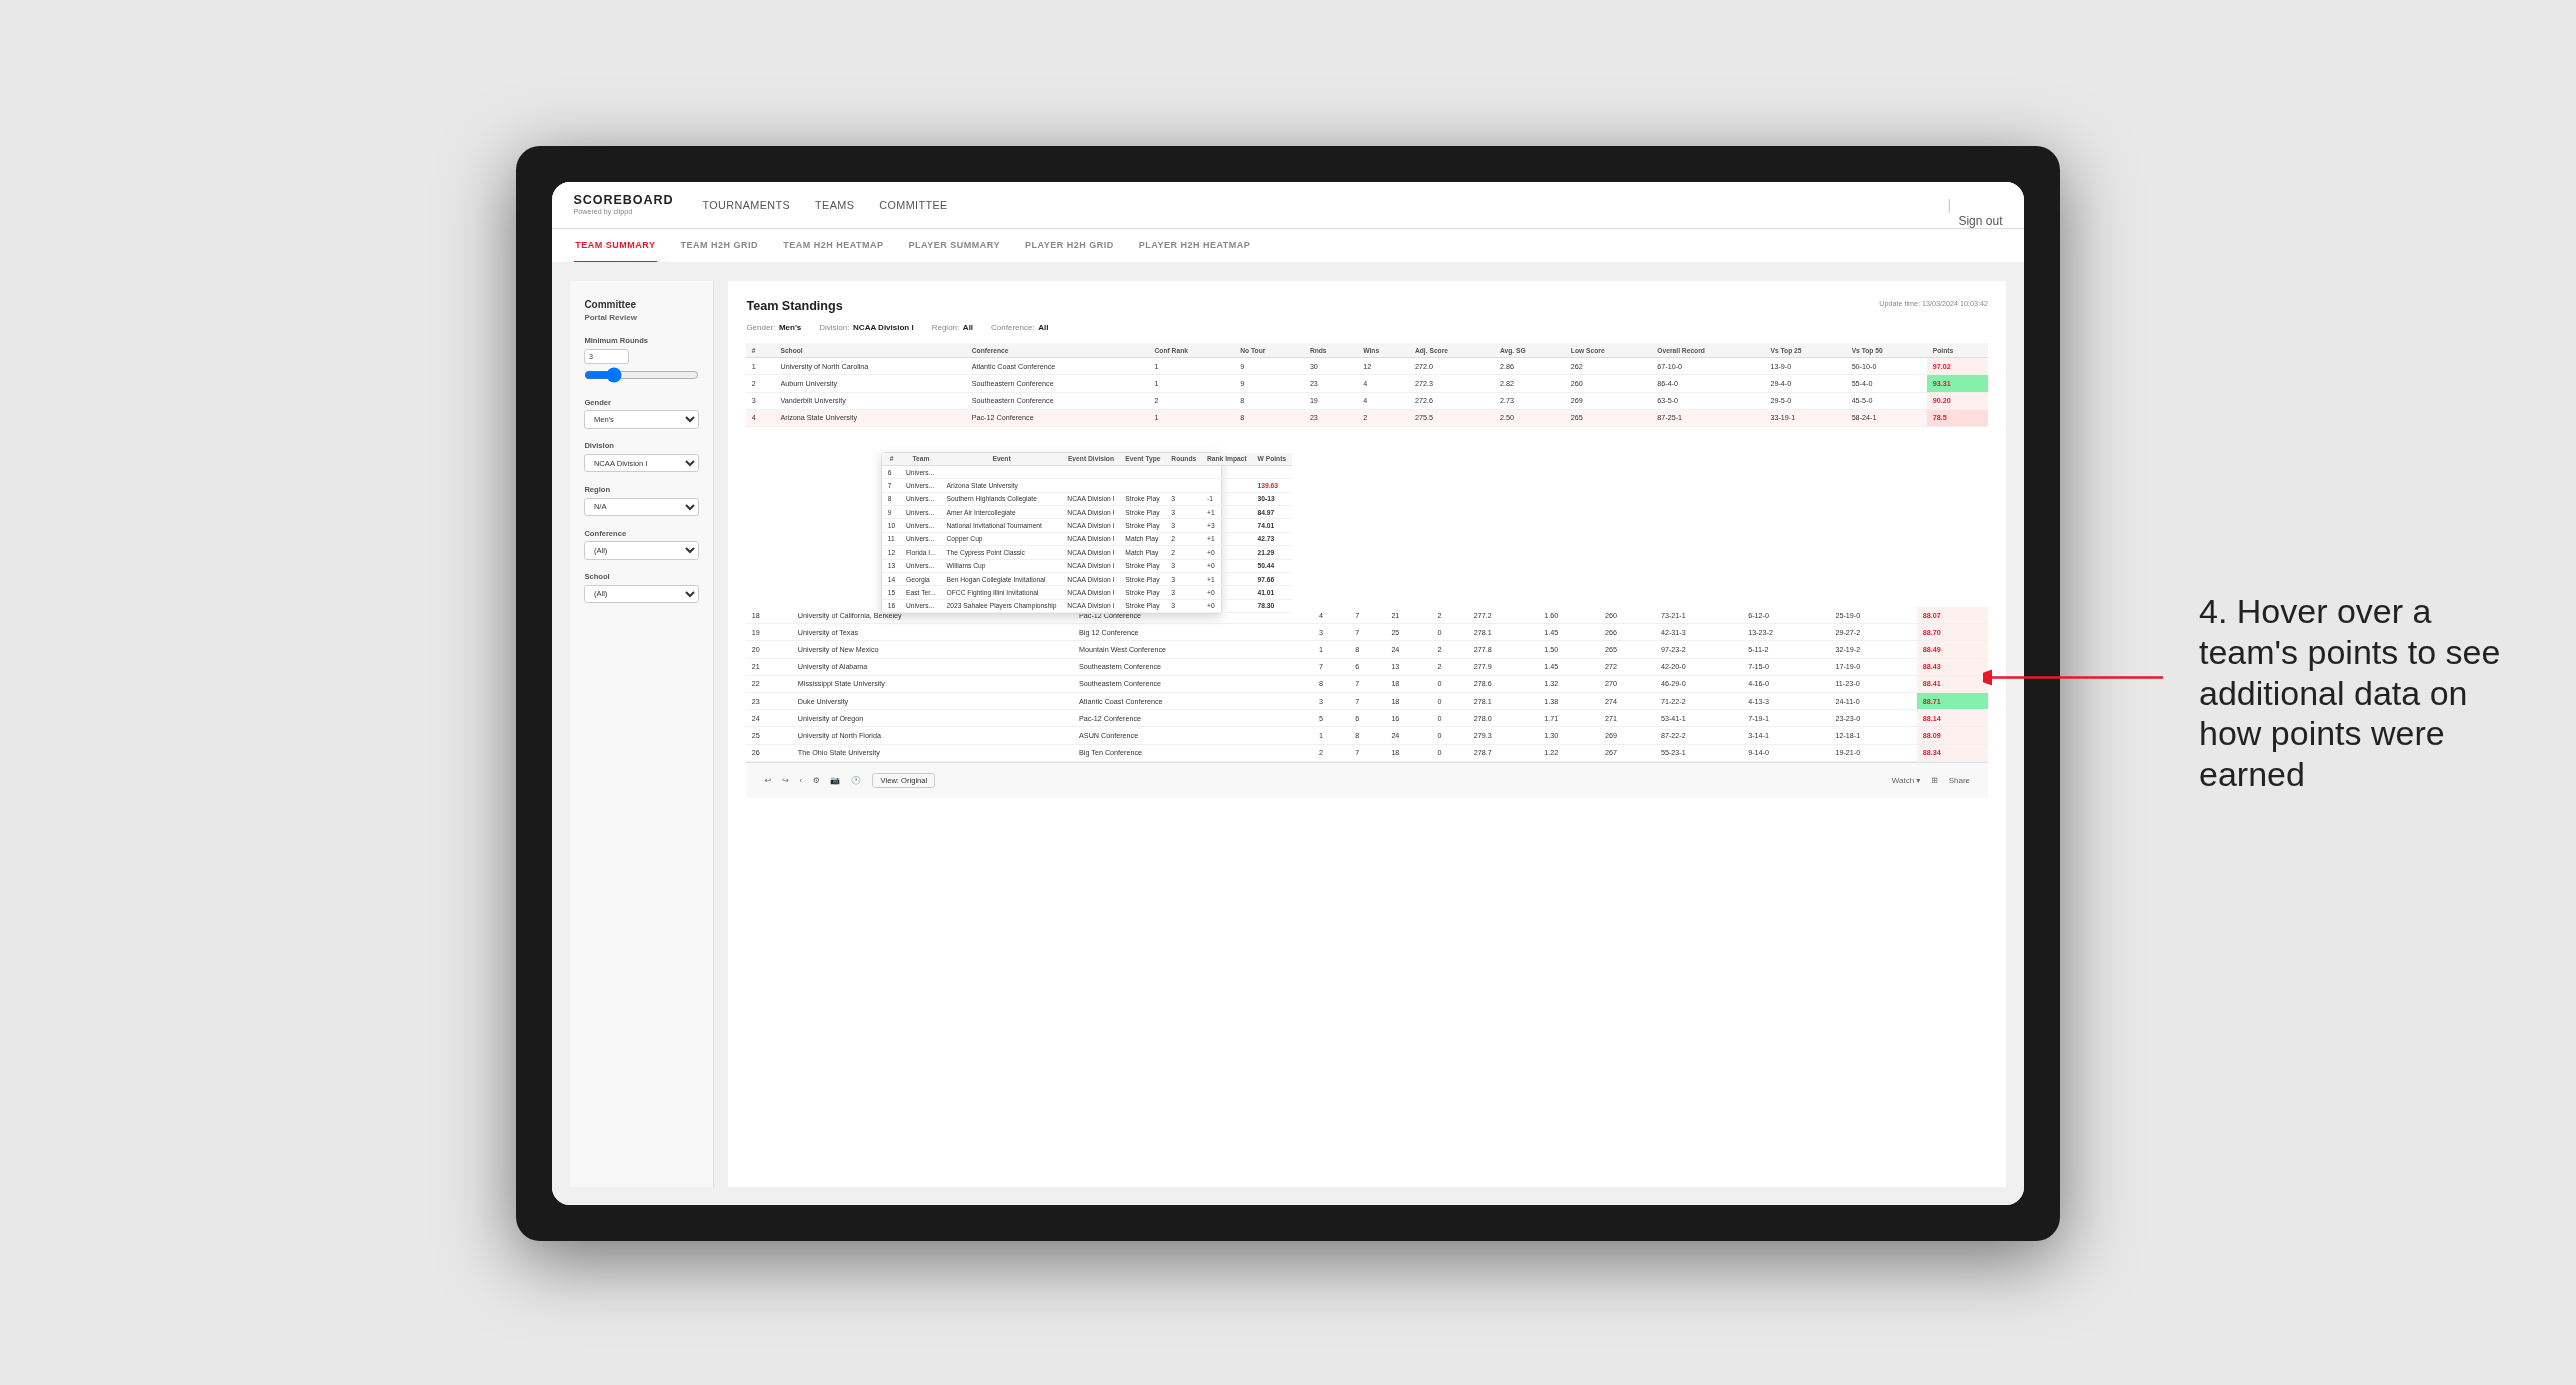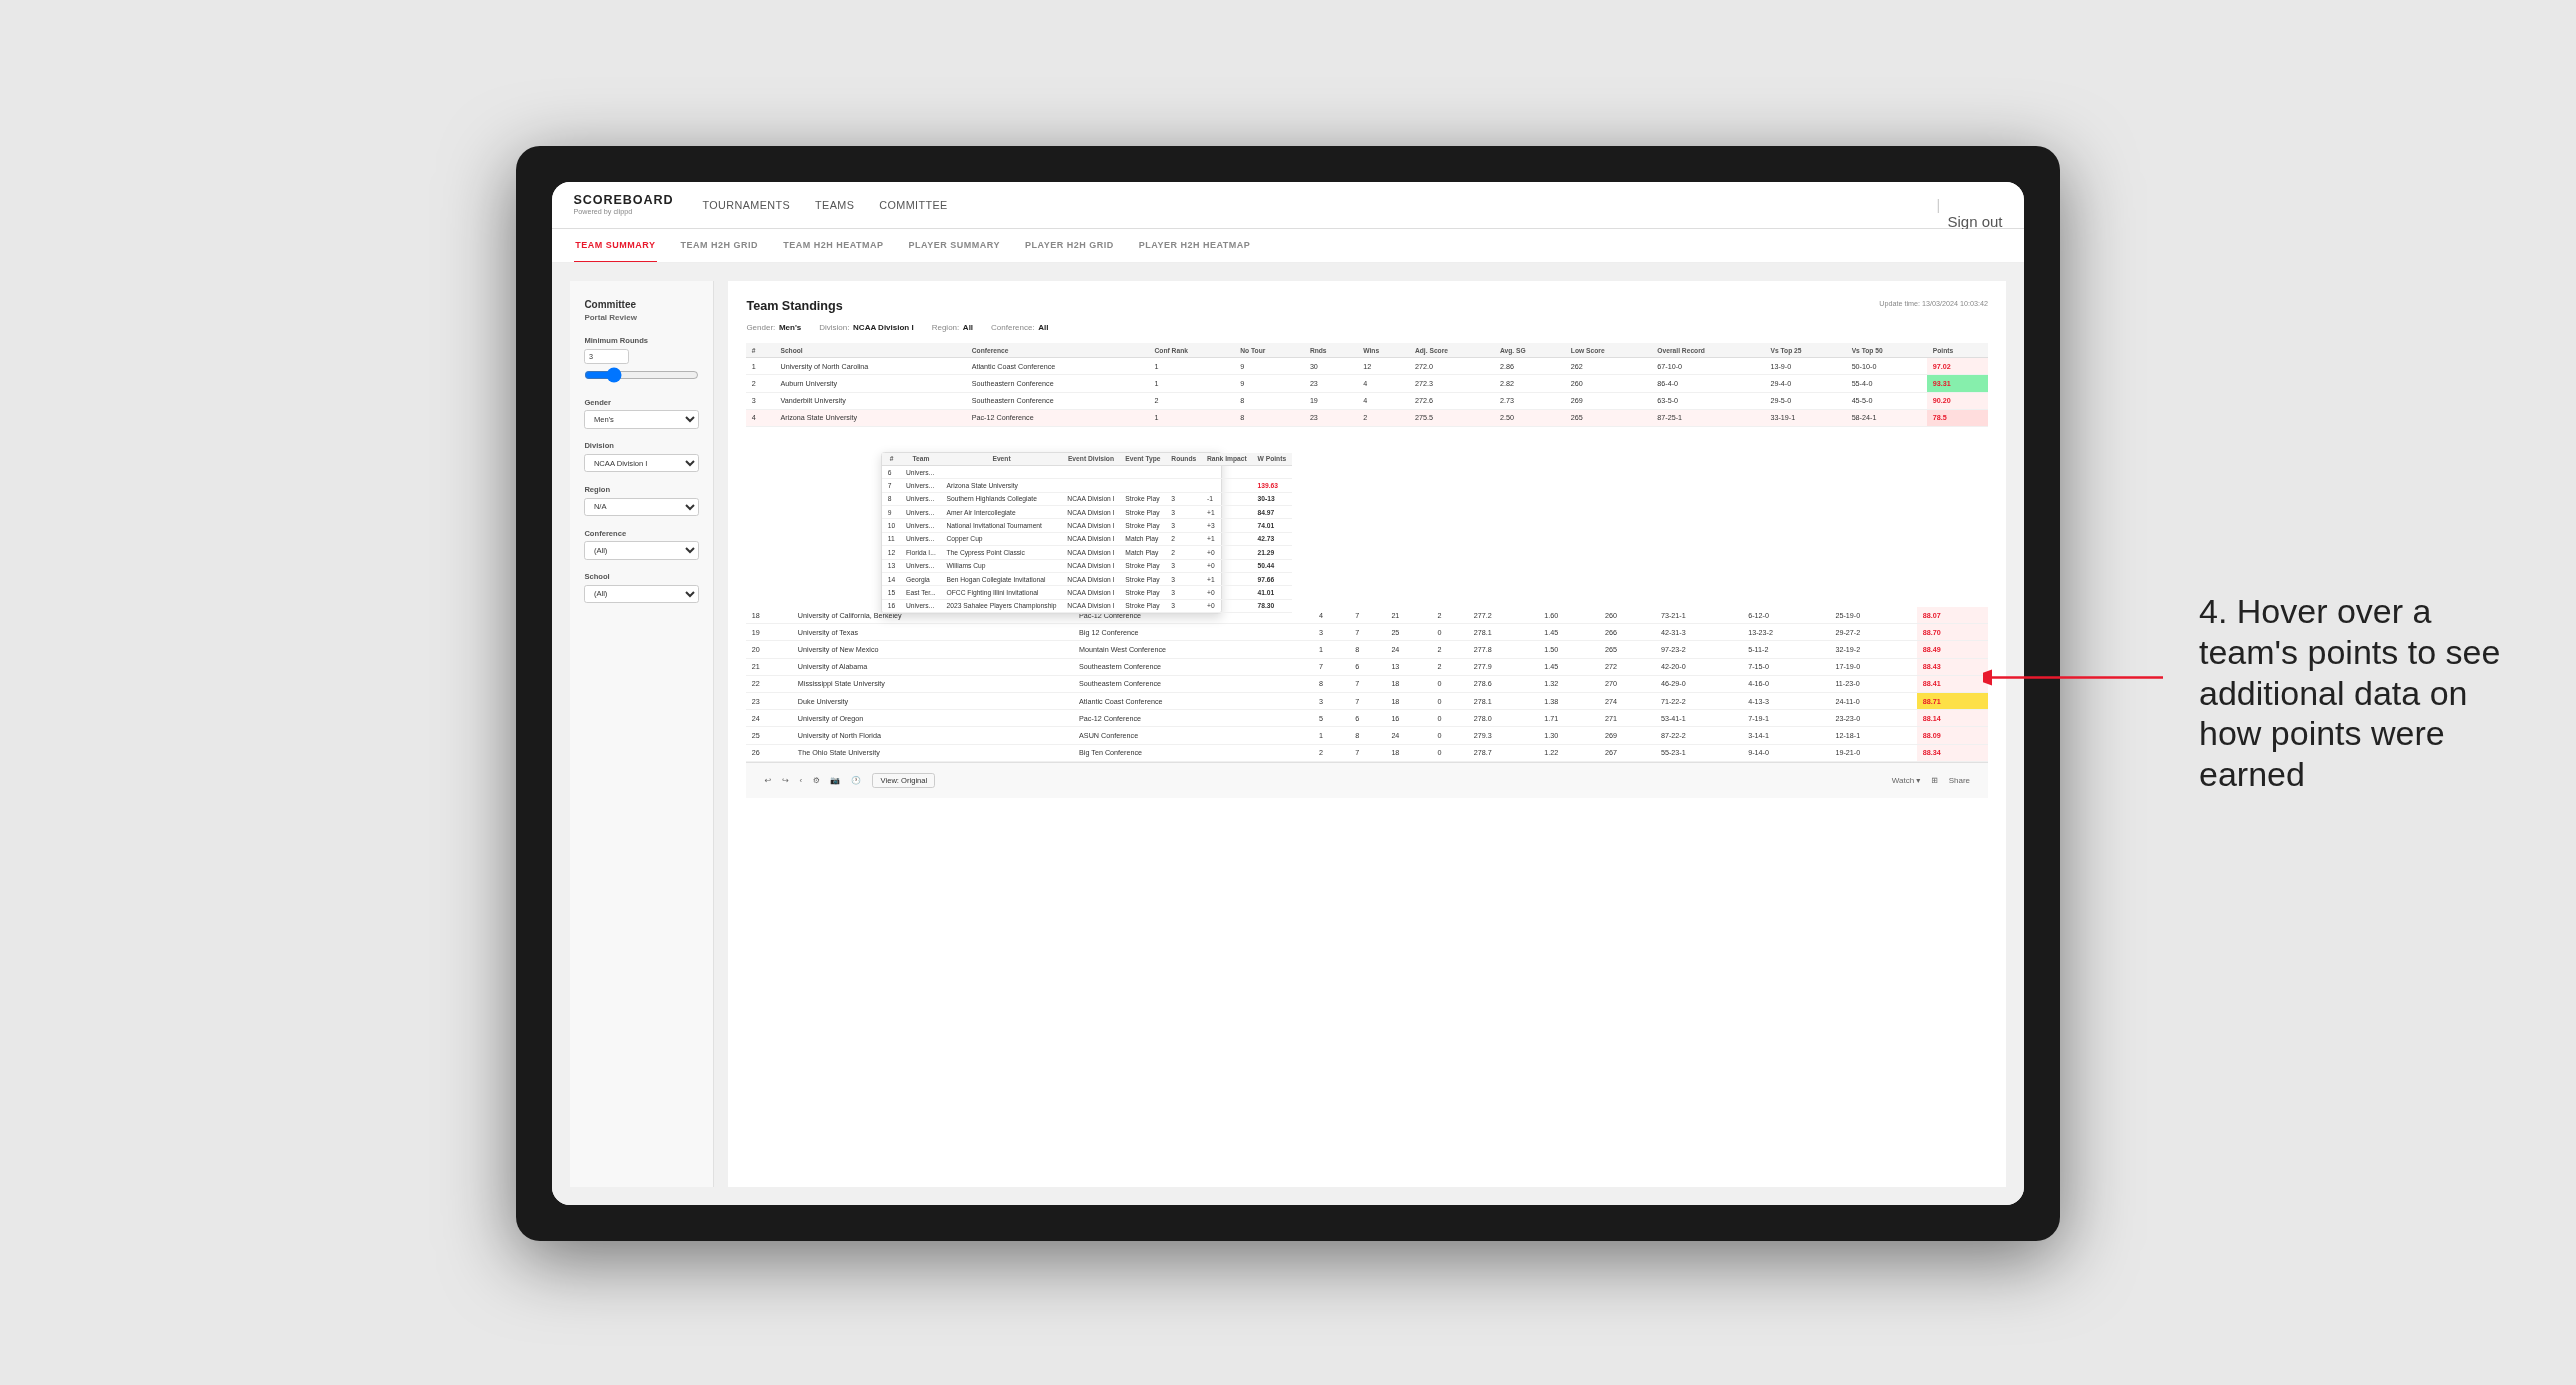--- a/index.html
+++ b/index.html
@@ -71,21 +71,21 @@
       font-size: 10.8px;
       color: #555;
       text-decoration: none;
       font-weight: 500;
       letter-spacing: 0.4px;
       cursor: pointer;
       padding: 3.6px 0;
     }
 
     .sign-out {
-      font-size: 15px;
+      font-size: 12px;
       color: #555;
       cursor: pointer;
       margin-top: 33px;
     }
     .nav-divider {
       color: #ccc;
       margin-right: 7.2px;
     }
 
     
@@ -762,21 +762,21 @@
                 <td>3</td>
                 <td>7</td>
                 <td>18</td>
                 <td>0</td>
                 <td>278.1</td>
                 <td>1.38</td>
                 <td>274</td>
                 <td>71-22-2</td>
                 <td>4-13-3</td>
                 <td>24-11-0</td>
-                <td class="points-cell" style="color:#e8192c; background:#fde047;">88.71</td>
+                <td class="points-cell" style="color:#e8192c; background:#86efac;">88.71</td>
               </tr>
               <tr>
                 <td>24</td>
                 <td>University of Oregon</td>
                 <td>Pac-12 Conference</td>
                 <td>5</td>
                 <td>6</td>
                 <td>16</td>
                 <td>0</td>
                 <td>278.0</td>

